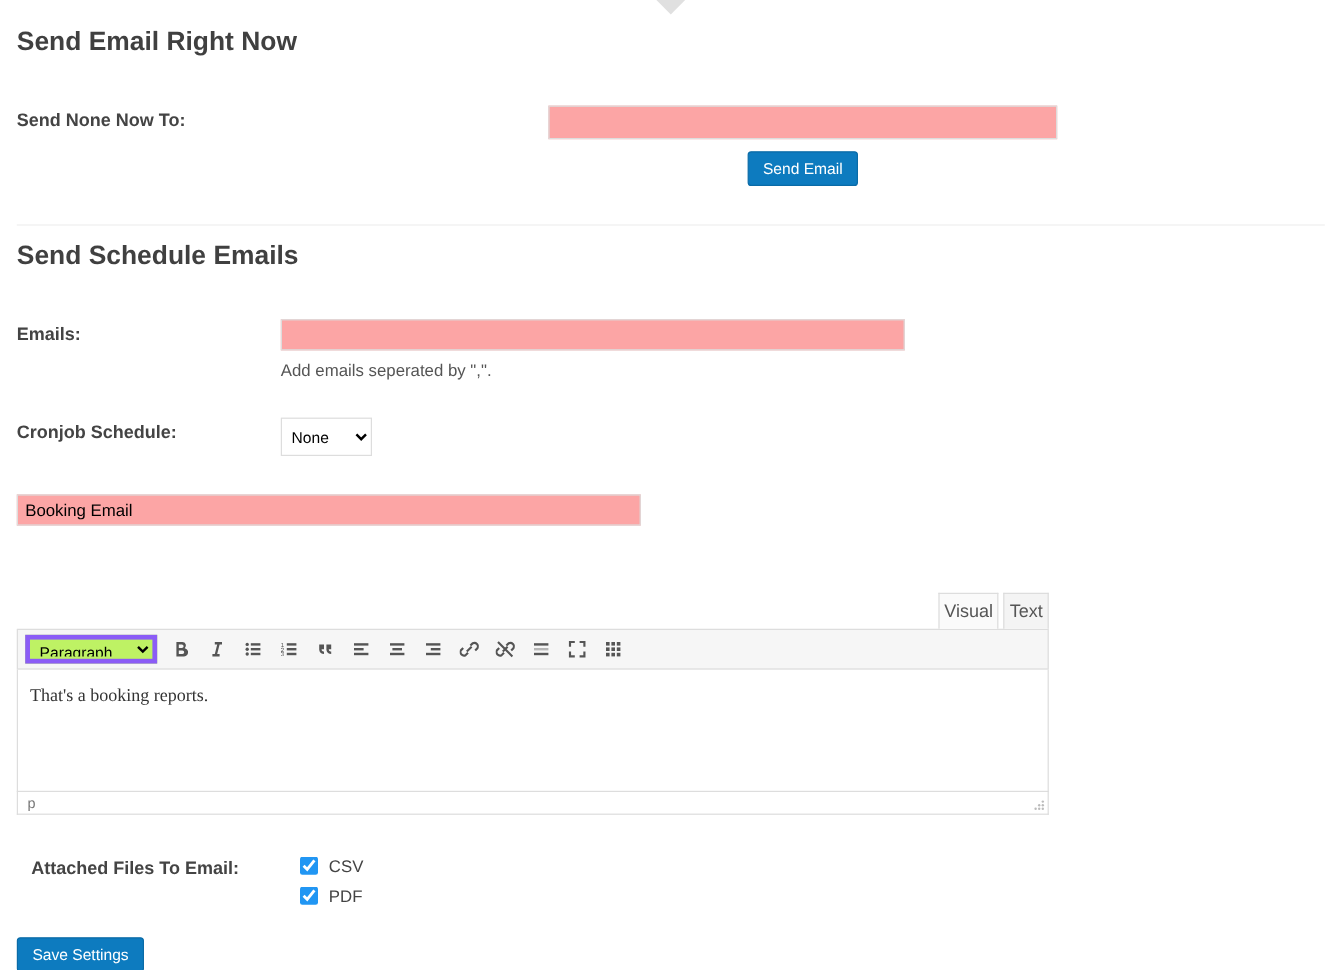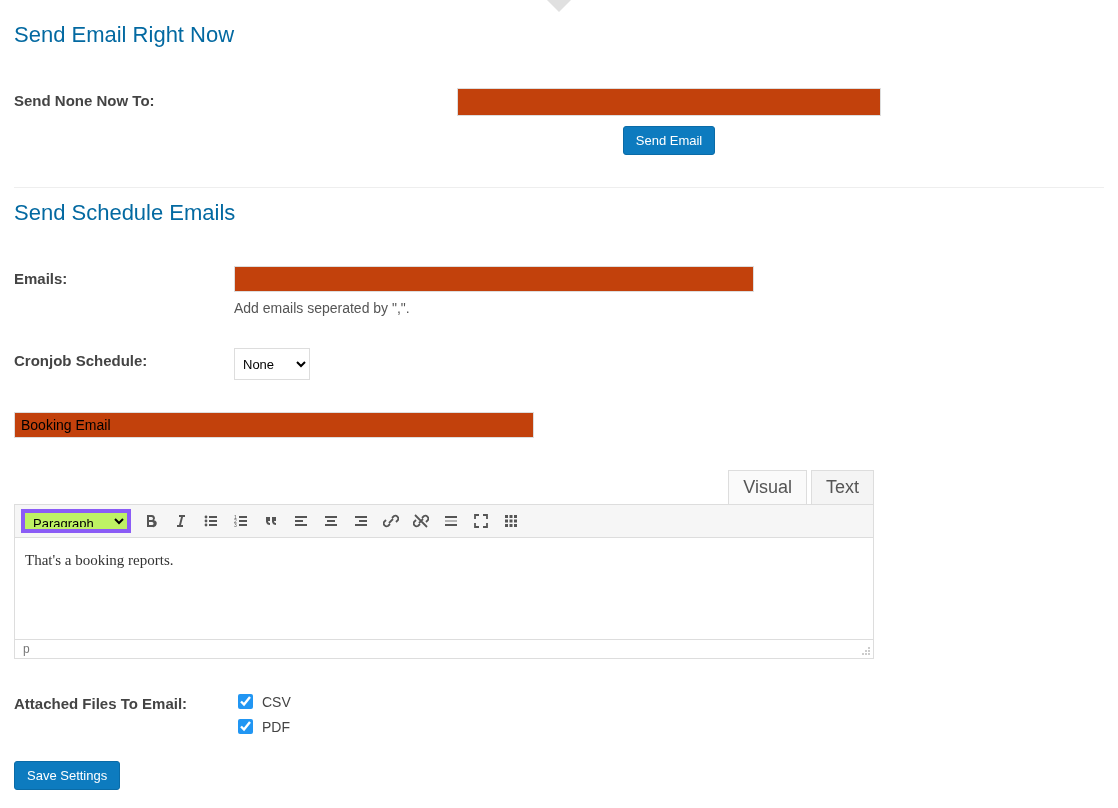--- a/index.html
+++ b/index.html
@@ -14,22 +14,22 @@
   .top-arrow {
     width: 0;
     height: 0;
     border-left: 12px solid transparent;
     border-right: 12px solid transparent;
     border-top: 12px solid #e0e0e0;
     margin: 0 auto 4px auto;
   }
   h2.section-title {
     font-size: 22px;
-    font-weight: 400;
-    color: #0369a1;
+    font-weight: 700;
+    color: #404040;
     margin: 10px 0 40px 0;
   }
   .form-row {
     display: flex;
     align-items: flex-start;
     margin-bottom: 32px;
   }
   .form-row .label-cell {
     width: 220px;
     font-weight: 700;
@@ -37,21 +37,21 @@
     font-size: 15px;
     padding-top: 4px;
   }
   .form-row .field-cell {
     flex: 1;
   }
   input[type="text"] {
     border: 1px solid #ddd;
     padding: 4px 6px;
     font-size: 14px;
-    background: #c2410c;
+    background: #fca5a5;
   }
   input.wide-input { width: 424px; height: 28px; }
   input.emails-input { width: 520px; height: 26px; }
   input.subject-input { width: 520px; height: 26px; }
   select.schedule-select {
     border: 1px solid #ddd;
     padding: 3px 4px;
     font-size: 13px;
     background: #fff;
     height: 32px;
@@ -83,23 +83,24 @@
   .editor-tabs {
     display: flex;
     justify-content: flex-end;
     gap: 4px;
   }
   .ed-tab {
     border: 1px solid #ddd;
     border-bottom: none;
     background: #f4f4f4;
     color: #555;
-    padding: 6px 14px;
-    font-size: 18px;
+    padding: 6px 4px;
+    font-size: 15px;
     cursor: pointer;
+    margin-top: 24px;
   }
   .ed-tab.active {
     background: #fafafa;
     color: #555;
   }
   .ed-toolbar {
     border: 1px solid #ddd;
     background: #f6f6f6;
     display: flex;
     align-items: center;
@@ -326,21 +327,21 @@
               <circle cx="5" cy="8" r="1"></circle>
               <circle cx="8" cy="8" r="1"></circle>
             </svg>
         </span>
       </div>
 
     </div>
   </div>
 </div>
 
-<div class="form-row" style="margin-bottom:20px;">
+<div class="form-row" style="margin-bottom:20px;margin-left:12px;">
   <div class="label-cell">Attached Files To Email:</div>
   <div class="field-cell">
     <div class="checkbox-row">
       <input type="checkbox" checked="" style="">
       <span>CSV</span>
     </div>
     <div class="checkbox-row">
       <input type="checkbox" checked="" style="">
       <span>PDF</span>
     </div>

